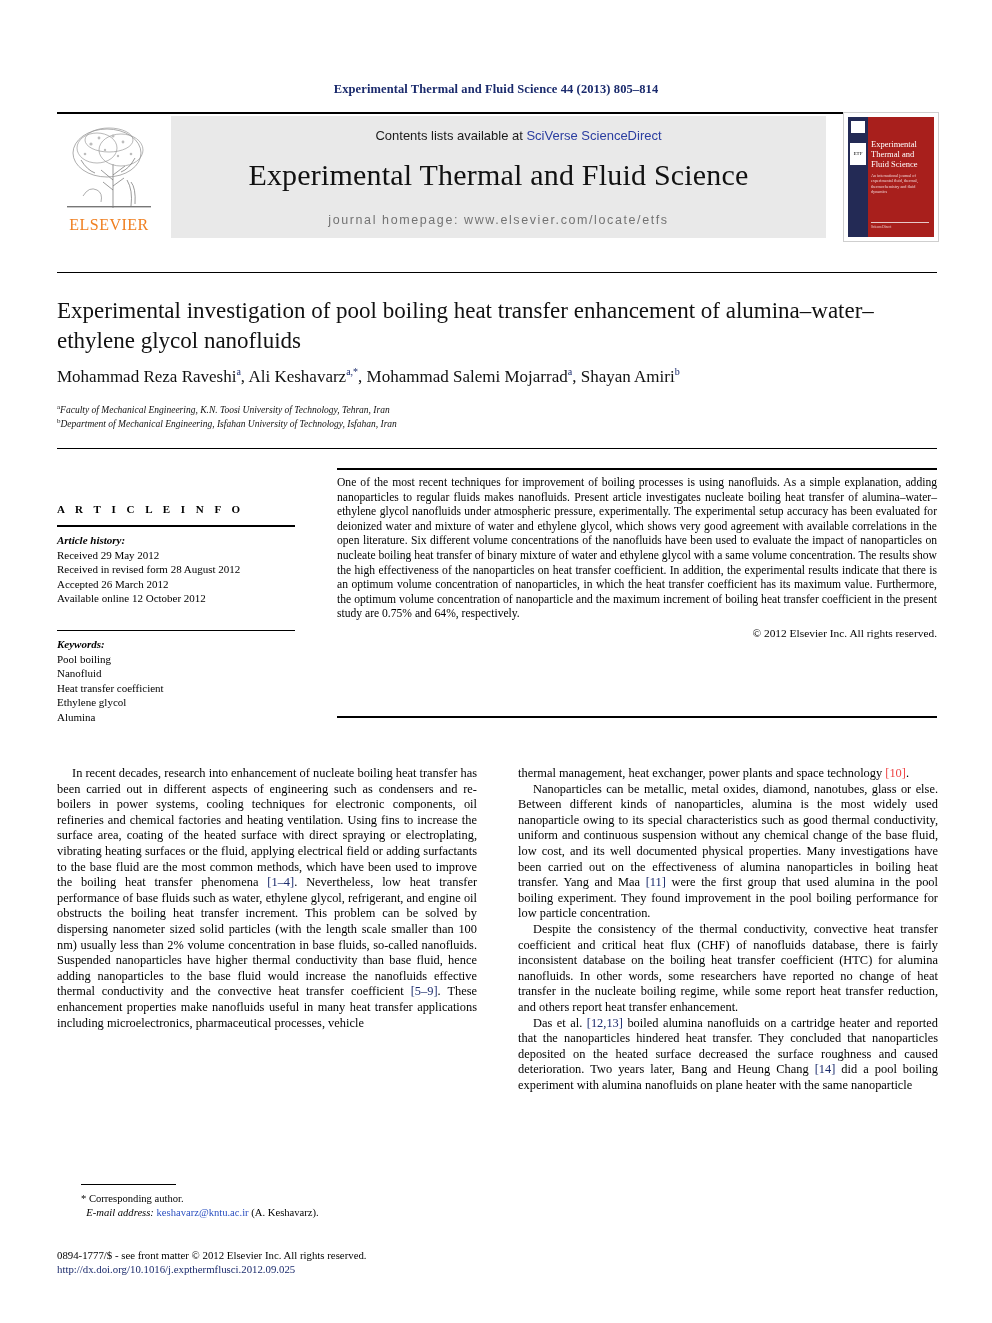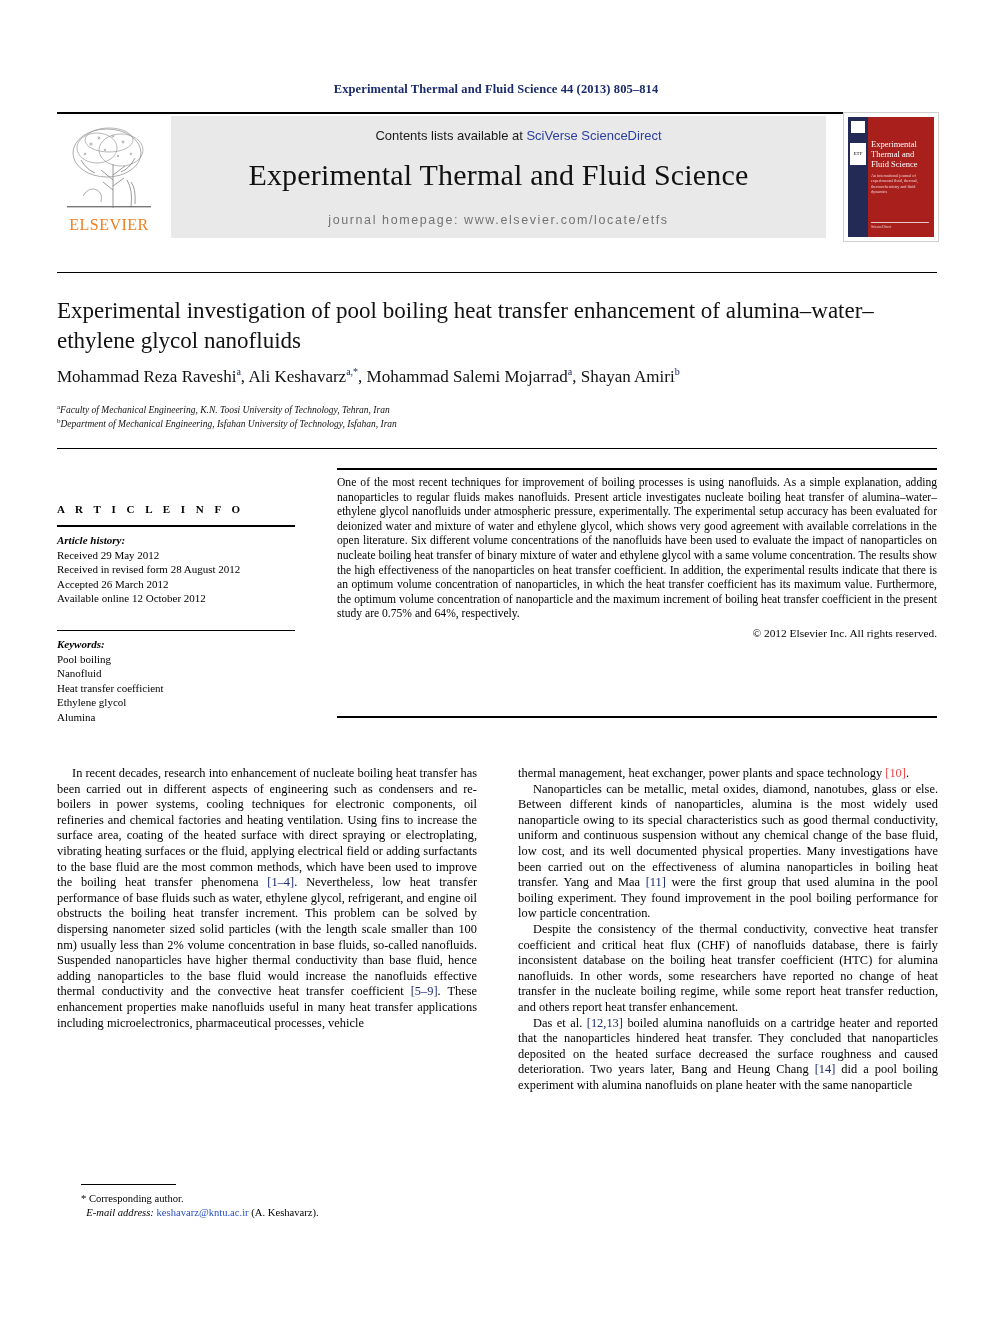--- a/index.html
+++ b/index.html
@@ -499,14 +499,18 @@
     <div class="footnote-rule"></div>
     <div class="footnote-body">
       <div>* Corresponding author.</div>
       <div>
         &nbsp;&nbsp;<span class="em">E-mail address:</span>
         <span class="mail-link">keshavarz@kntu.ac.ir</span><span> (A. Keshavarz).</span>
       </div>
     </div>
   </div>
 
+  <div class="footer">
+    <div>0894-1777/$ - see front matter © 2012 Elsevier Inc. All rights reserved.</div>
+    <div class="doi-link">http://dx.doi.org/10.1016/j.expthermflusci.2012.09.025</div>
+  </div>
 
 </div>
 
 </body></html>

